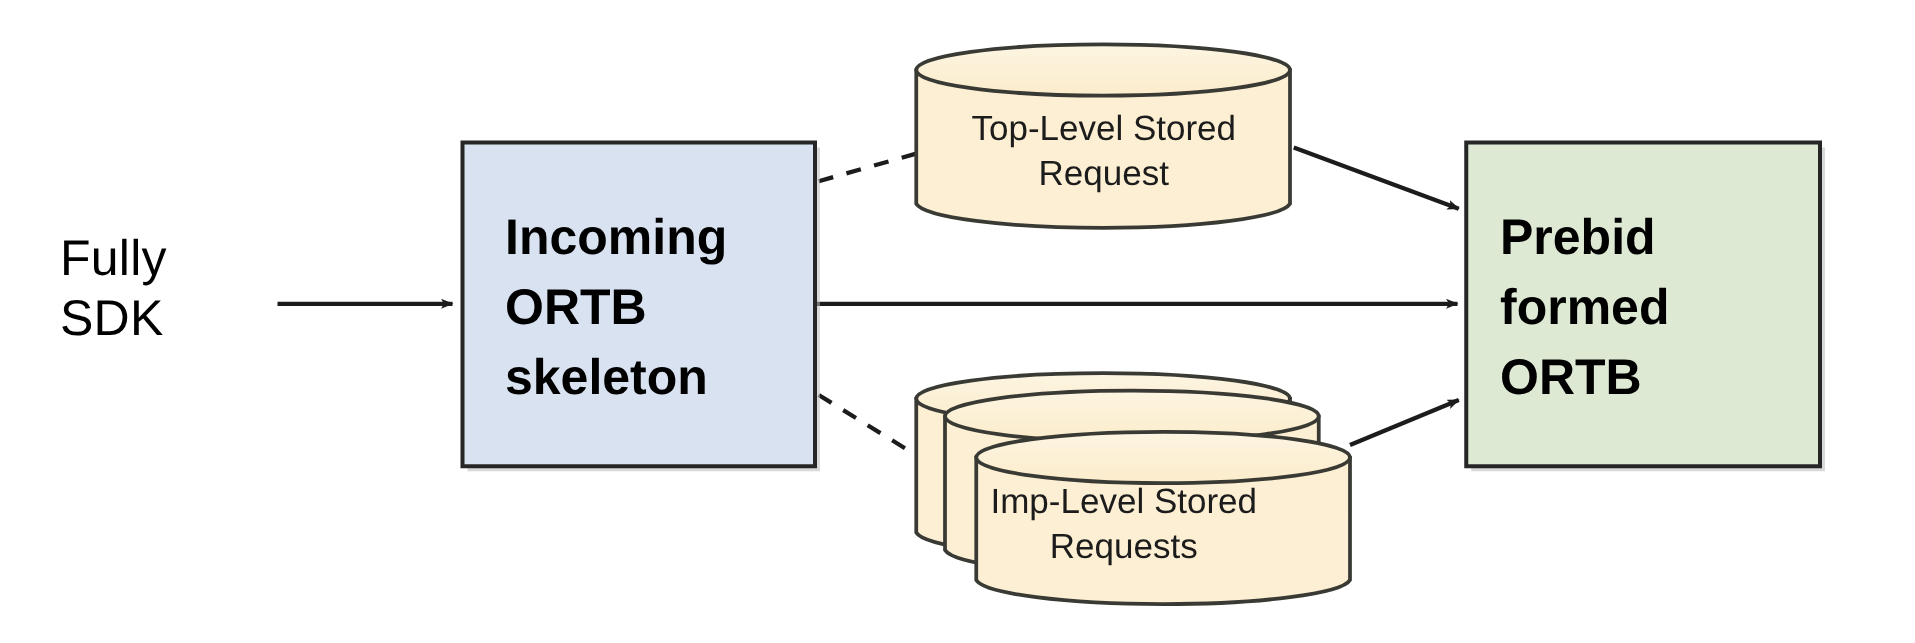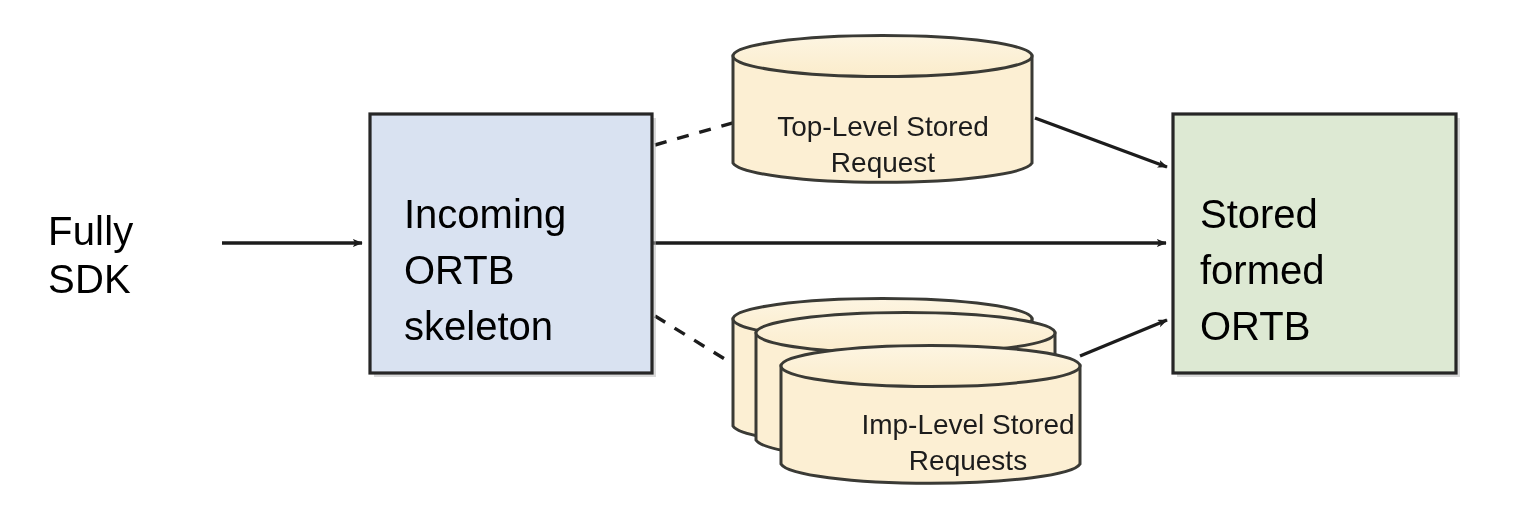--- a/index.html
+++ b/index.html
@@ -25,39 +25,39 @@
     width: 1532px;
     height: 514px;
   }
   .node-label {
     position: absolute;
     display: flex;
     flex-direction: column;
     justify-content: center;
     pointer-events: none;
     white-space: pre-line;
-    margin-top: 24px;
   }
   .source-label {
     left: 48px;
     top: 183px;
     width: 300px;
     height: 96px;
     font-size: 40px;
     line-height: 48px;
     letter-spacing: 0.2px;
     color: #000000;
     justify-content: flex-start;
     align-items: flex-start;
   }
   .box-label {
     font-size: 40px;
     line-height: 56px;
     color: #000000;
     align-items: flex-start;
+    font-weight: bold;
   }
   .blue-box-label {
     left: 404px;
     top: 158px;
     width: 250px;
     height: 176px;
   }
   .green-box-label {
     left: 1200px;
     top: 158px;
@@ -71,21 +71,21 @@
     text-align: center;
     align-items: center;
   }
   .top-cyl-label {
     left: 738px;
     top: 82px;
     width: 290px;
     height: 78px;
   }
   .bottom-cyl-label {
-    left: 822px;
+    left: 753px;
     top: 380px;
     width: 292px;
     height: 78px;
   }
 </style>
 </head>
 <body>
 
 <div id="canvas">
 
@@ -158,17 +158,17 @@
   <div class="node-label box-label blue-box-label">Incoming
 ORTB
 skeleton</div>
 
   <div class="node-label cyl-label top-cyl-label">Top-Level Stored
 Request</div>
 
   <div class="node-label cyl-label bottom-cyl-label">Imp-Level Stored
 Requests</div>
 
-  <div class="node-label box-label green-box-label">Stored
+  <div class="node-label box-label green-box-label">Prebid
 formed
 ORTB</div>
 
 </div>
 
 </body></html>

